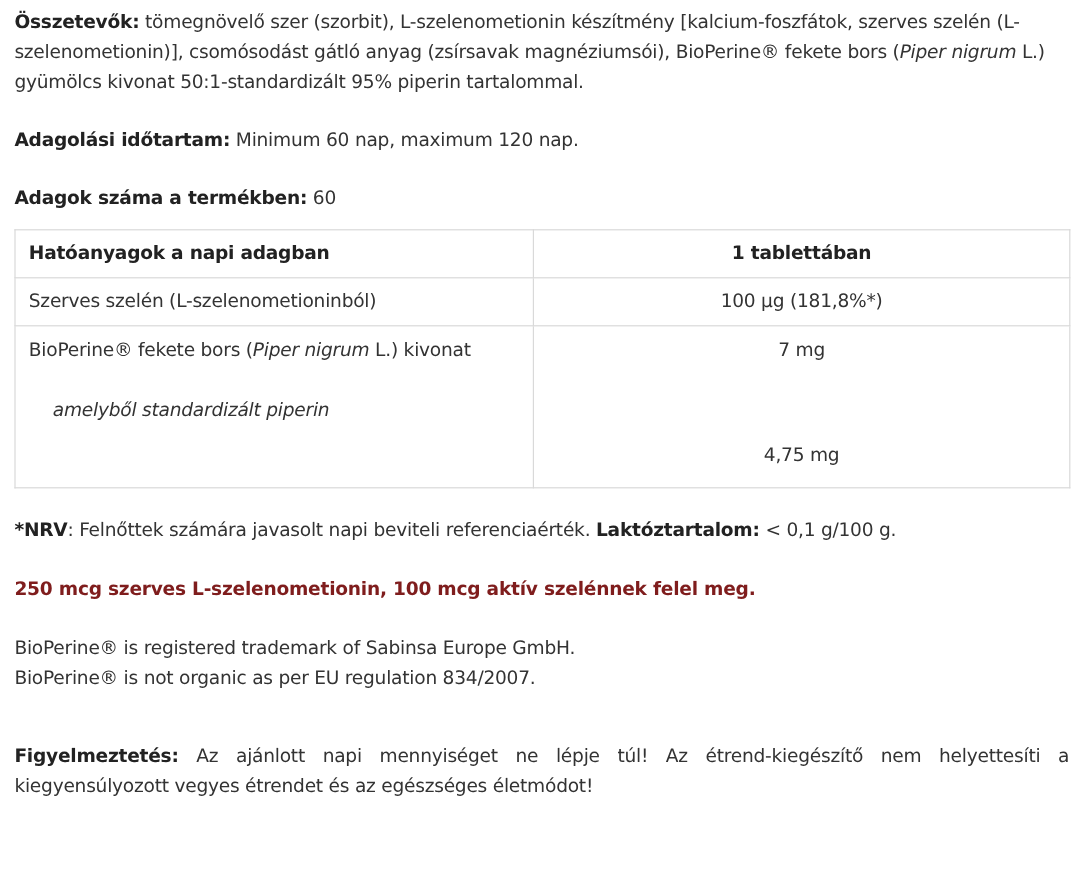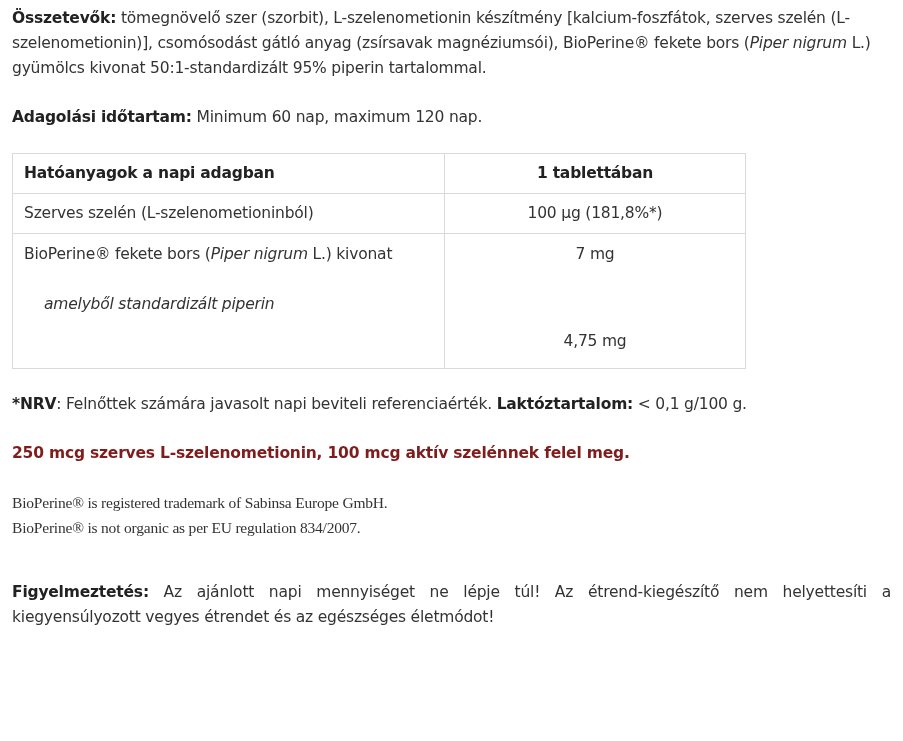--- a/index.html
+++ b/index.html
@@ -14,54 +14,55 @@
   .wrap { position: relative; padding: 0 12px; }
   p { margin: 0; }
   b { font-weight: bold; color: #222; }
   .justify { text-align: justify; }
   #p-ingredients { padding-top: 6px; }
   #p-dosage { margin-top: 24px; }
   #p-duration { margin-top: 24px; }
   #p-servings { margin-top: 23px; }
 
   table.nutri {
-    margin-top: 23px;
-    width: 734px;
+    margin-top: 13px;
+    width: 880px;
     border-collapse: collapse;
   }
   table.nutri td, table.nutri th {
     border: 1px solid #d9d9d9;
     padding: 0 11px;
     vertical-align: top;
     font-weight: normal;
   }
   table.nutri th { height: 39px; line-height: 39px; font-weight: bold; color: #222; text-align: left; }
   table.nutri th.c2 { text-align: center; }
   table.nutri td.c1 { width: 409px; }
   table.nutri td.c2 { text-align: center; }
   table.nutri tr.r1 td { height: 39px; line-height: 39px; }
   table.nutri tr.r2 td { height: 135px; padding-top: 8px; box-sizing: border-box; }
   .sub { font-style: italic; padding-left: 20px; margin-top: 25px; display: block; }
   .val-bottom { display: block; margin-top: 62px; }
 
   #p-nrv { margin-top: 23px; }
   #p-bold-250 { margin-top: 24px; font-weight: bold; color: #7f1d1d; }
-  #p-trademark { margin-top: 24px; font-family: Liberation Serif, serif; }
+  #p-trademark { margin-top: 24px; }
   #p-warning { margin-top: 40px; }
 </style>
 </head>
 <body>
 
 <div class="wrap">
 
   <p id="p-ingredients"><b>Összetevők:</b><span> tömegnövelő szer (szorbit), L-szelenometionin készítmény [kalcium-foszfátok, szerves szelén (L-szelenometionin)], csomósodást gátló anyag (zsírsavak magnéziumsói), BioPerine® fekete bors (</span><i>Piper nigrum</i><span> L.) gyümölcs kivonat 50:1-standardizált 95% piperin tartalommal.</span></p>
 
 
   <p id="p-duration"><b>Adagolási időtartam:</b><span> Minimum 60 nap, maximum 120 nap.</span></p>
 
+  <p id="p-servings"><b>Adagok száma a termékben:</b><span> 60</span></p>
 
   <table class="nutri">
     <tbody>
         <tr>
       <th class="c1">Hatóanyagok a napi adagban</th>
       <th class="c2">1 tablettában</th>
     </tr>
     <tr class="r1">
       <td class="c1">Szerves szelén (L-szelenometioninból)</td>
       <td class="c2">100 µg (181,8%*)</td>

